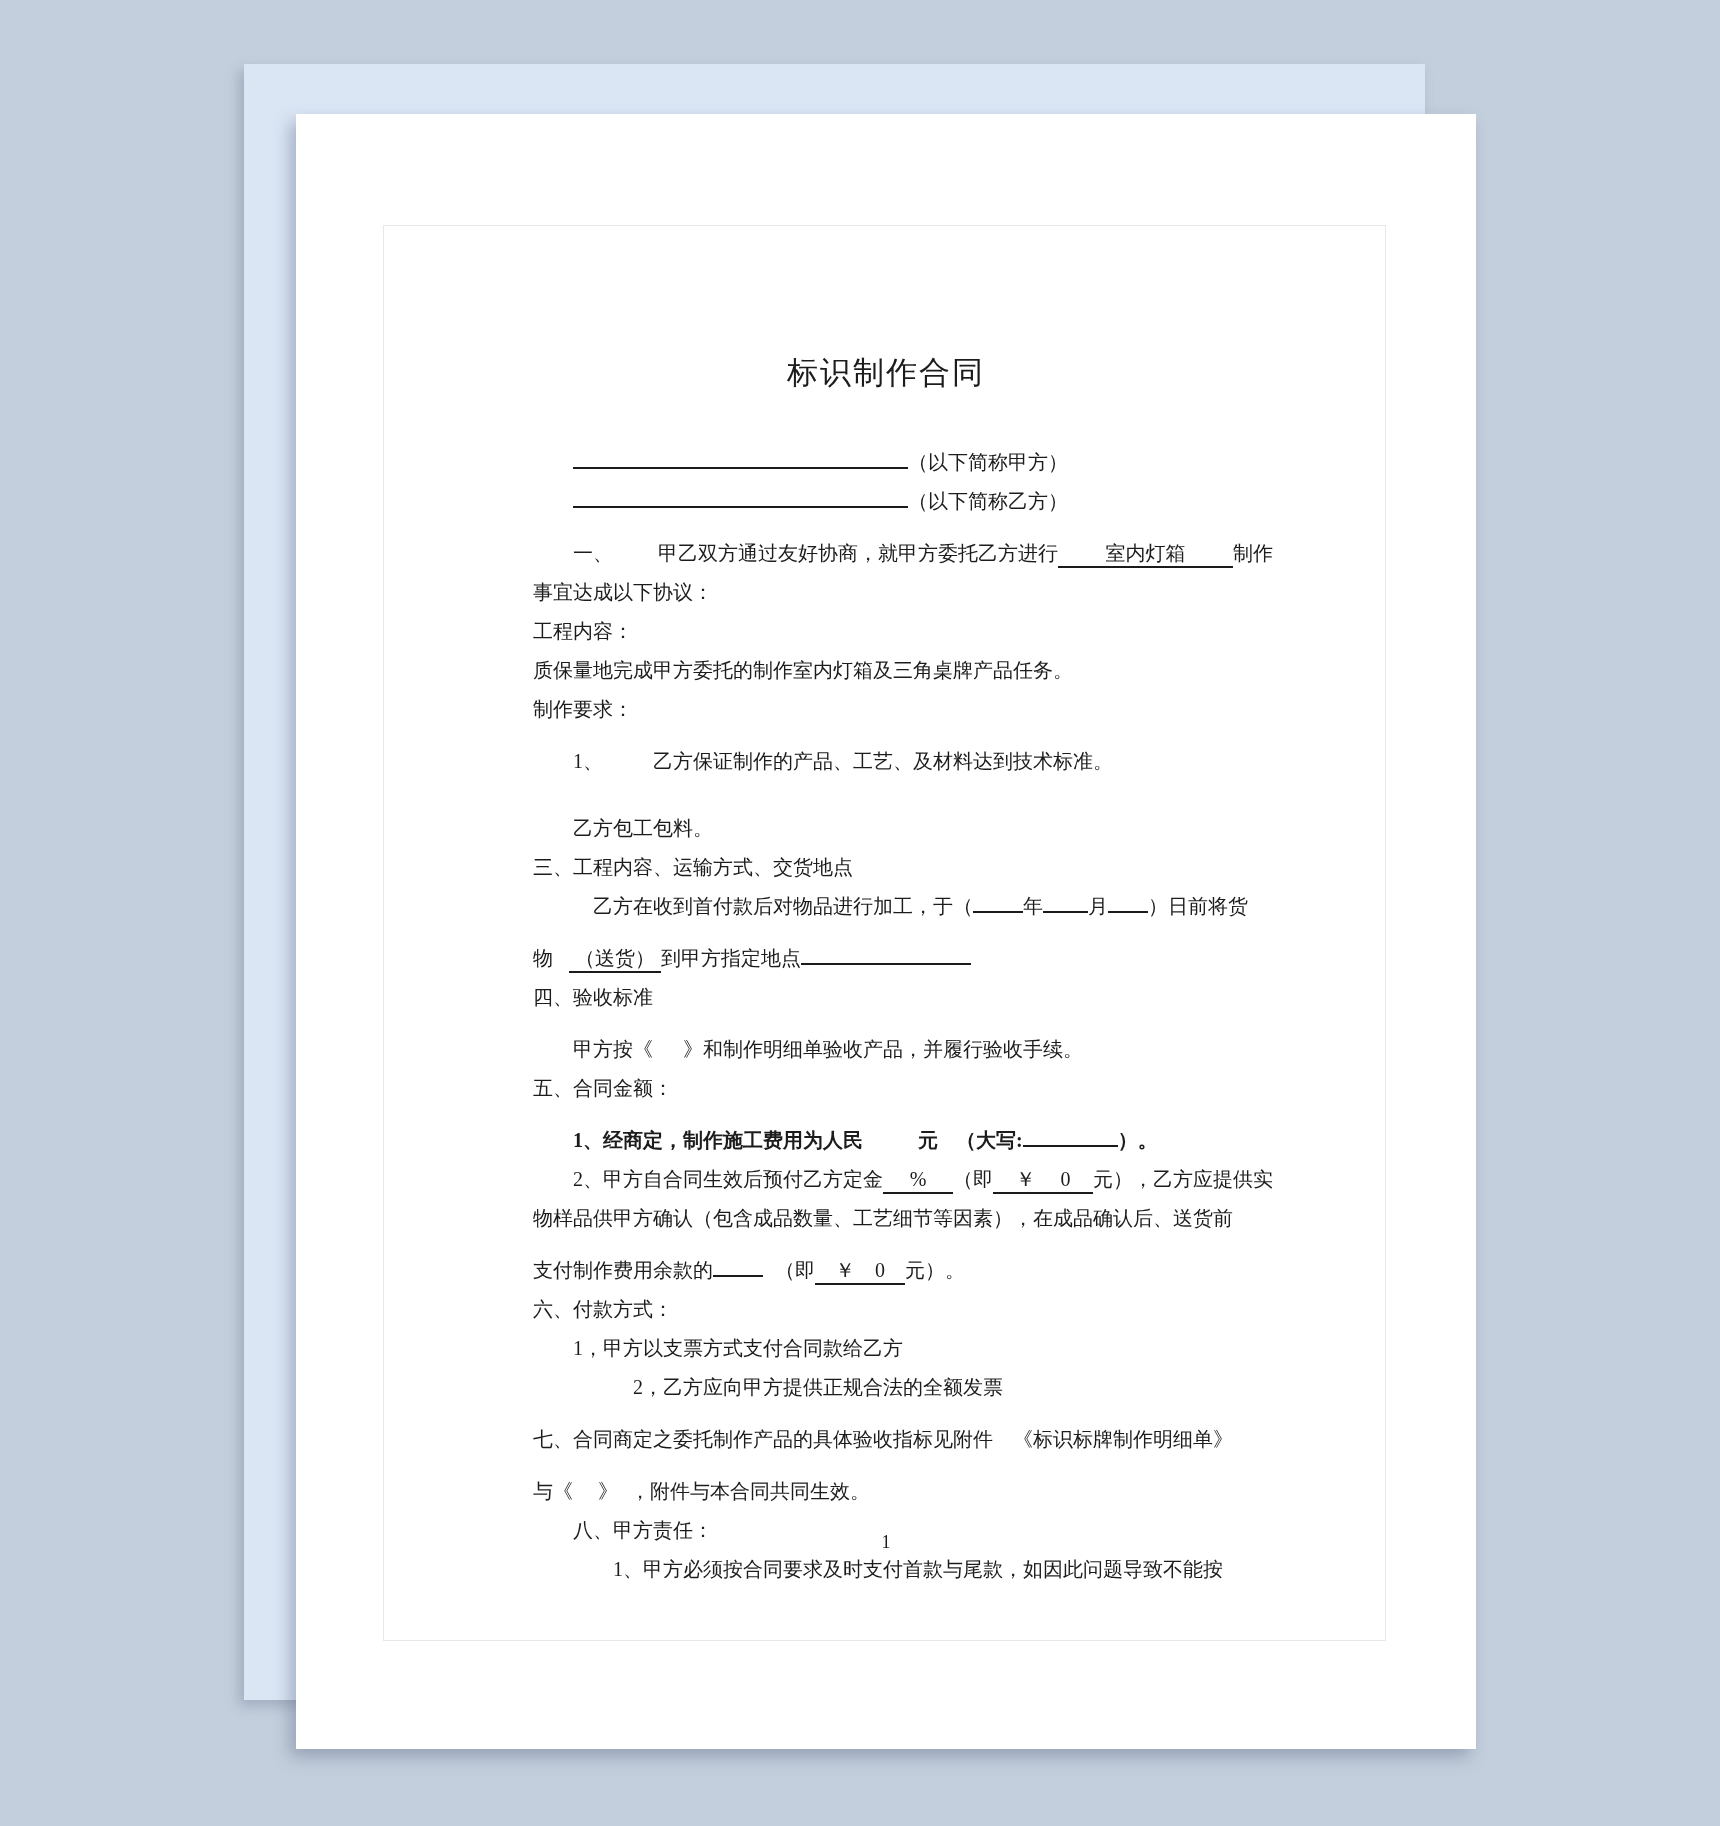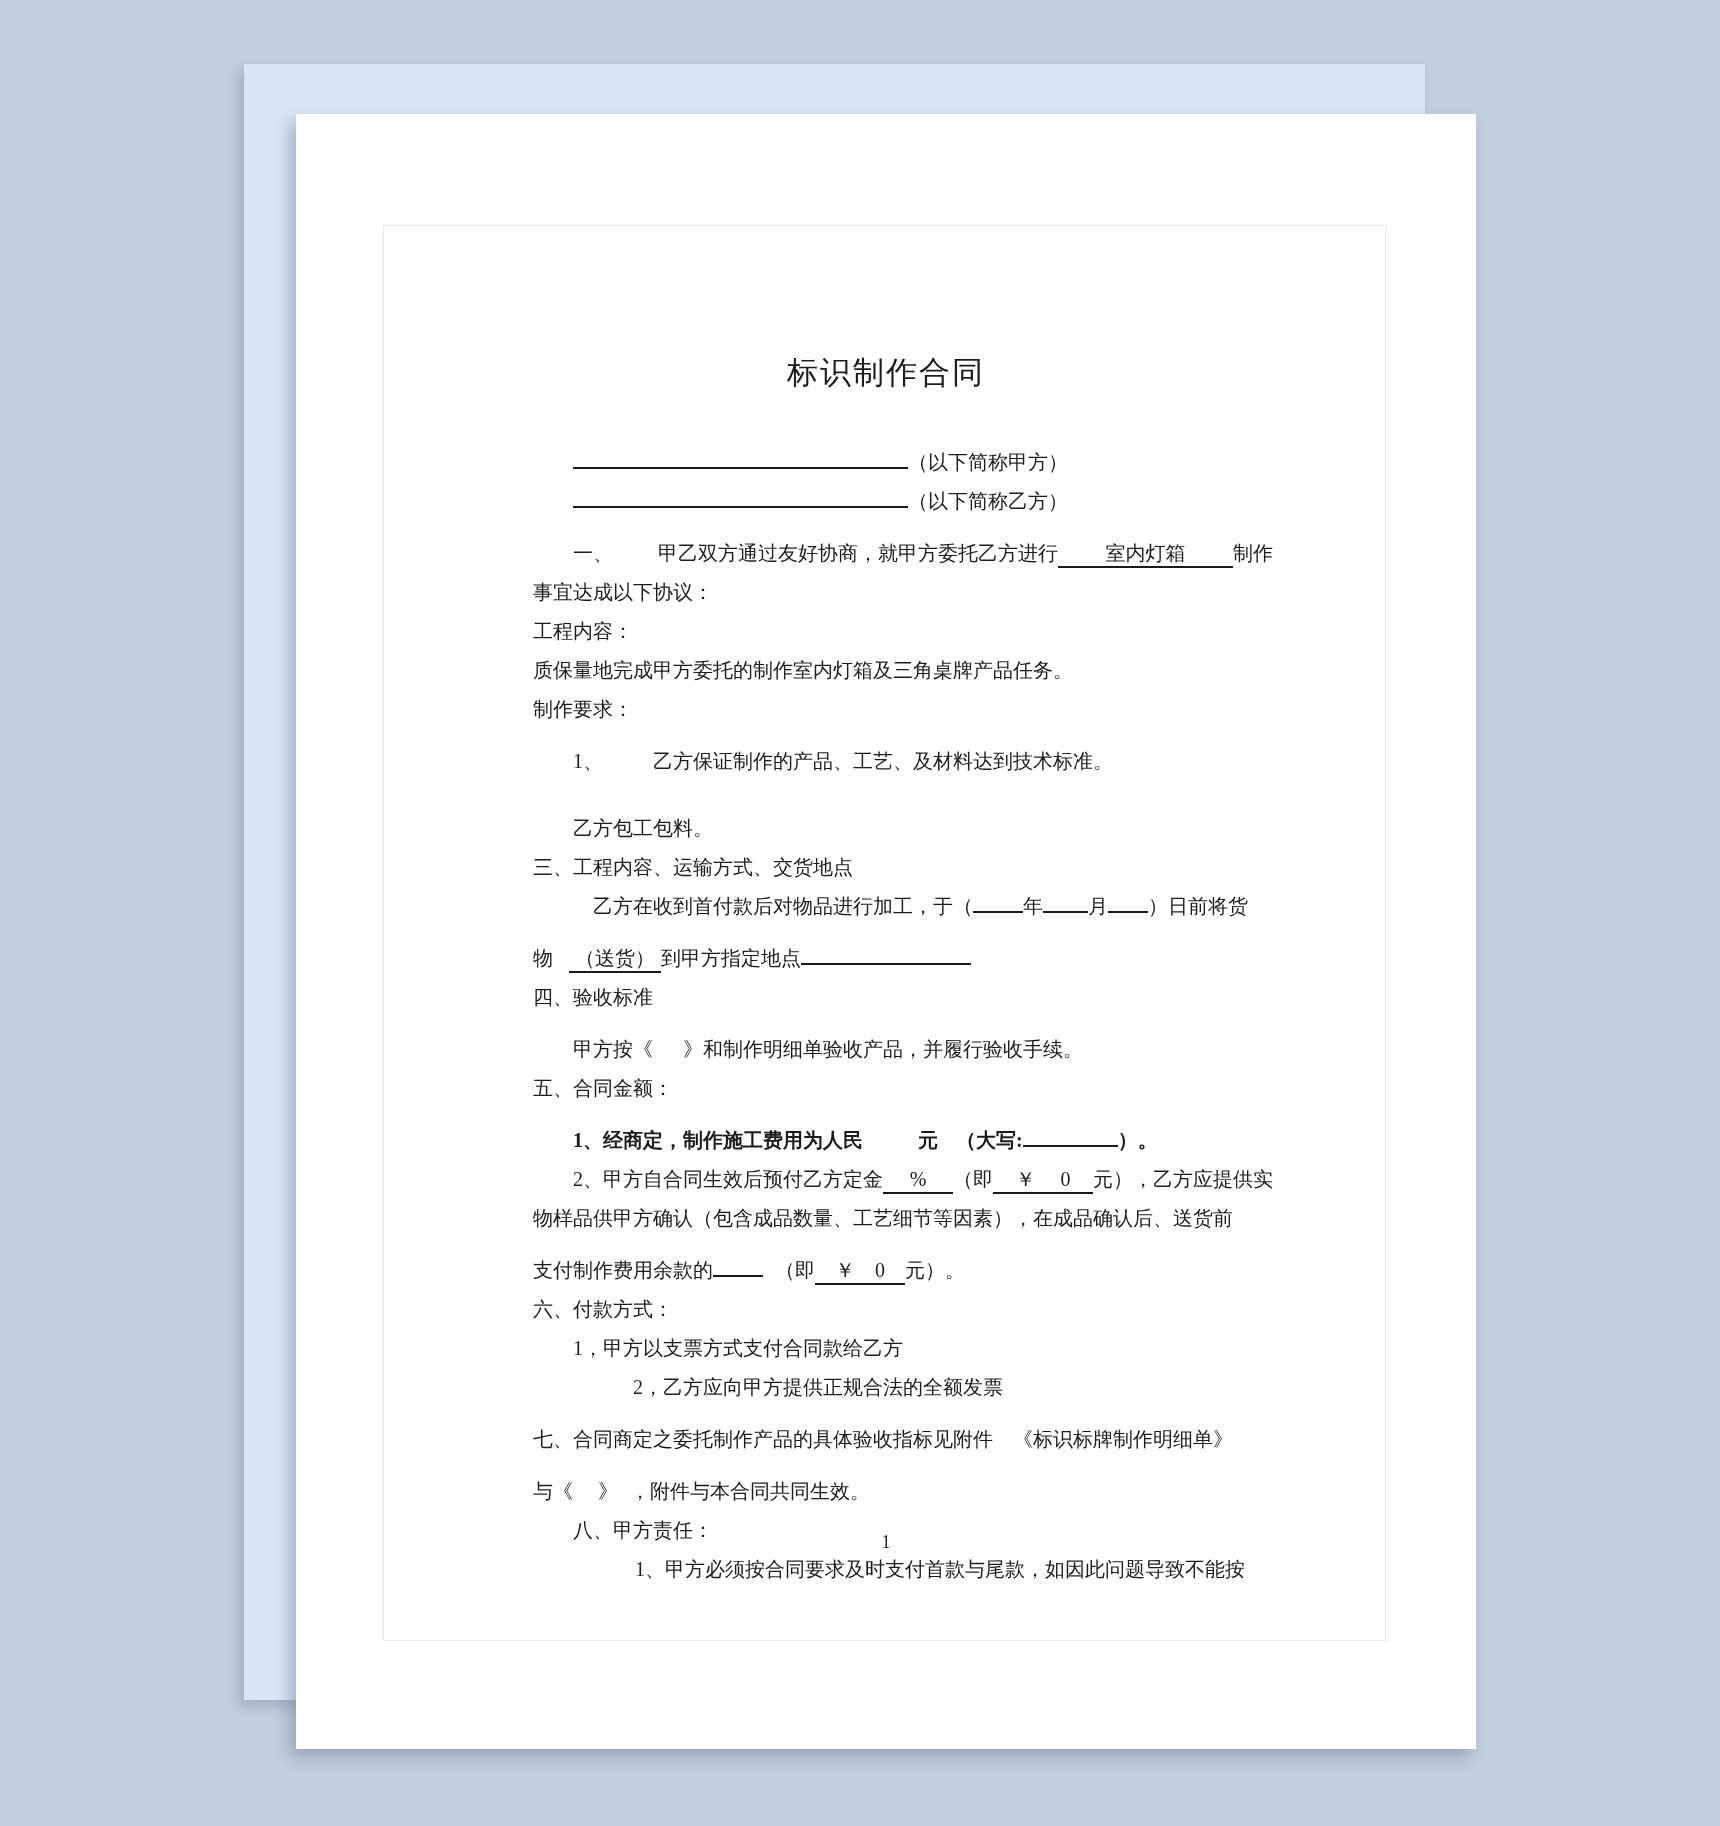--- a/index.html
+++ b/index.html
@@ -66,17 +66,17 @@
         <p style="padding-left: 40px; font-weight: bold;"><span>1、经商定，制作施工费用为人民</span><span class="sp" style="width: 55px;">&nbsp;</span><span>元</span><span class="sp" style="width: 18px;">&nbsp;</span><span>（大写:</span><span class="u" style="width: 95px;"></span><span>）。</span></p>
         <p style="padding-left: 40px;"><span>2、甲方自合同生效后预付乙方定金</span><span class="u" style="width: 70px;">%</span><span>（即</span><span class="u" style="width: 100px;">￥&nbsp;&nbsp;&nbsp;&nbsp;&nbsp;0</span><span>元），乙方应提供实</span></p>
         <p><span>物样品供甲方确认（包含成品数量、工艺细节等因素），在成品确认后、送货前</span></p>
         <p><span>支付制作费用余款的</span><span class="u" style="width: 50px;"></span><span class="sp" style="width: 12px;">&nbsp;</span><span>（即</span><span class="u" style="width: 90px;">￥&nbsp;&nbsp;&nbsp;&nbsp;0</span><span>元）。</span></p>
         <p><span>六、付款方式：</span></p>
         <p style="padding-left: 40px;"><span>1，甲方以支票方式支付合同款给乙方</span></p>
         <p style="padding-left: 100px;"><span>2，乙方应向甲方提供正规合法的全额发票</span></p>
         <p><span>七、合同商定之委托制作产品的具体验收指标见附件</span><span class="sp" style="width: 20px;">&nbsp;</span><span>《标识标牌制作明细单》</span></p>
         <p><span>与《</span><span class="sp" style="width: 25px;">&nbsp;</span><span>》</span><span class="sp" style="width: 12px;">&nbsp;</span><span>，附件与本合同共同生效。</span></p>
         <p style="padding-left: 40px;"><span>八、甲方责任：</span></p>
-        <p style="padding-left: 80px; text-align: right;"><span>1、甲方必须按合同要求及时支付首款与尾款，如因此问题导致不能按</span></p>
+        <p style="padding-left: 80px;"><span>1、甲方必须按合同要求及时支付首款与尾款，如因此问题导致不能按</span></p>
       </div>
     <div class="page-num">1</div>
   </div>
 </div>
 
 </body></html>

